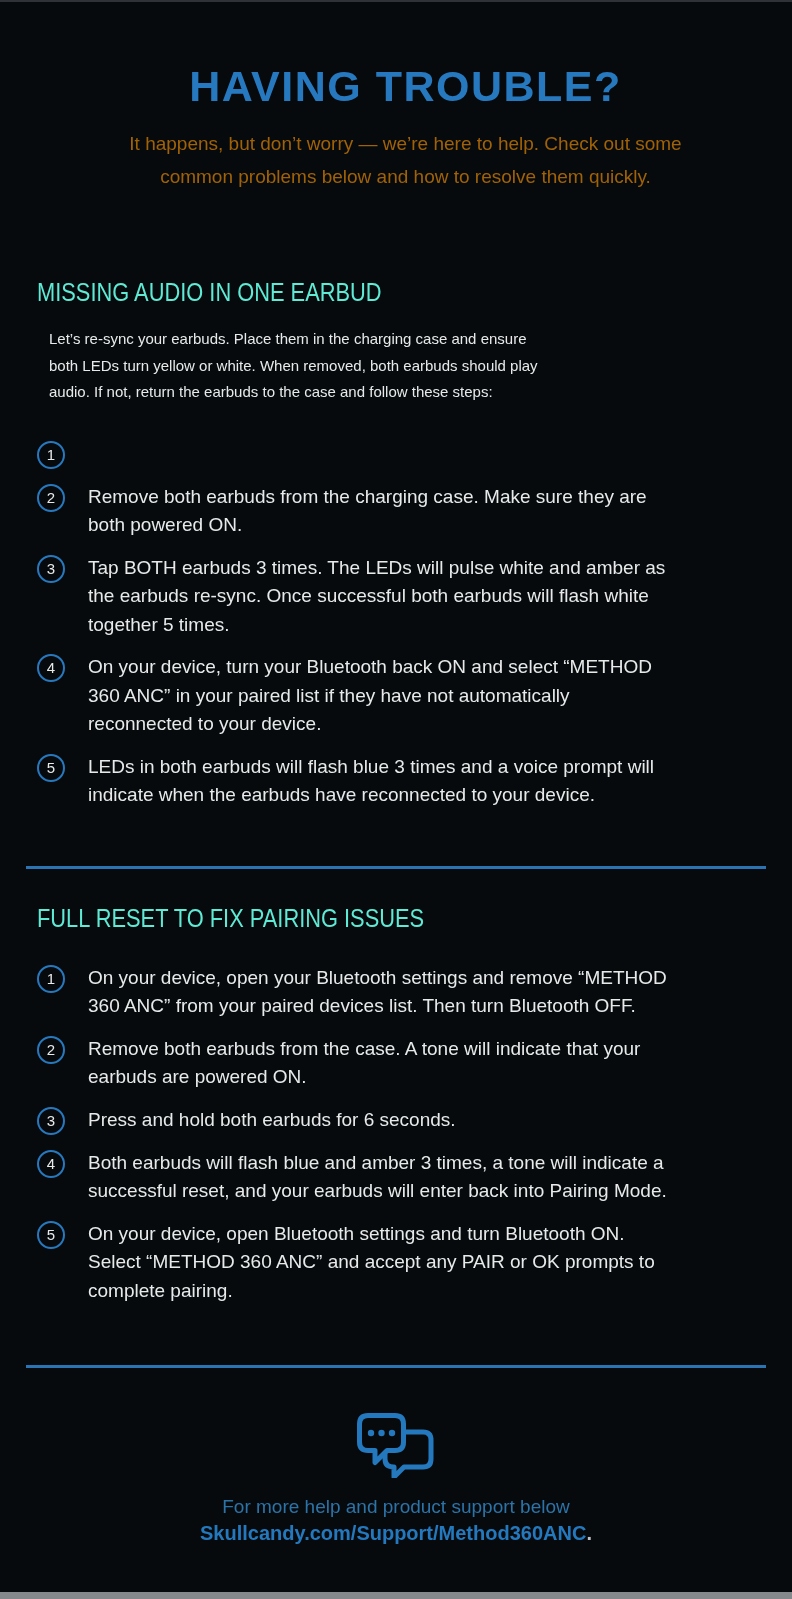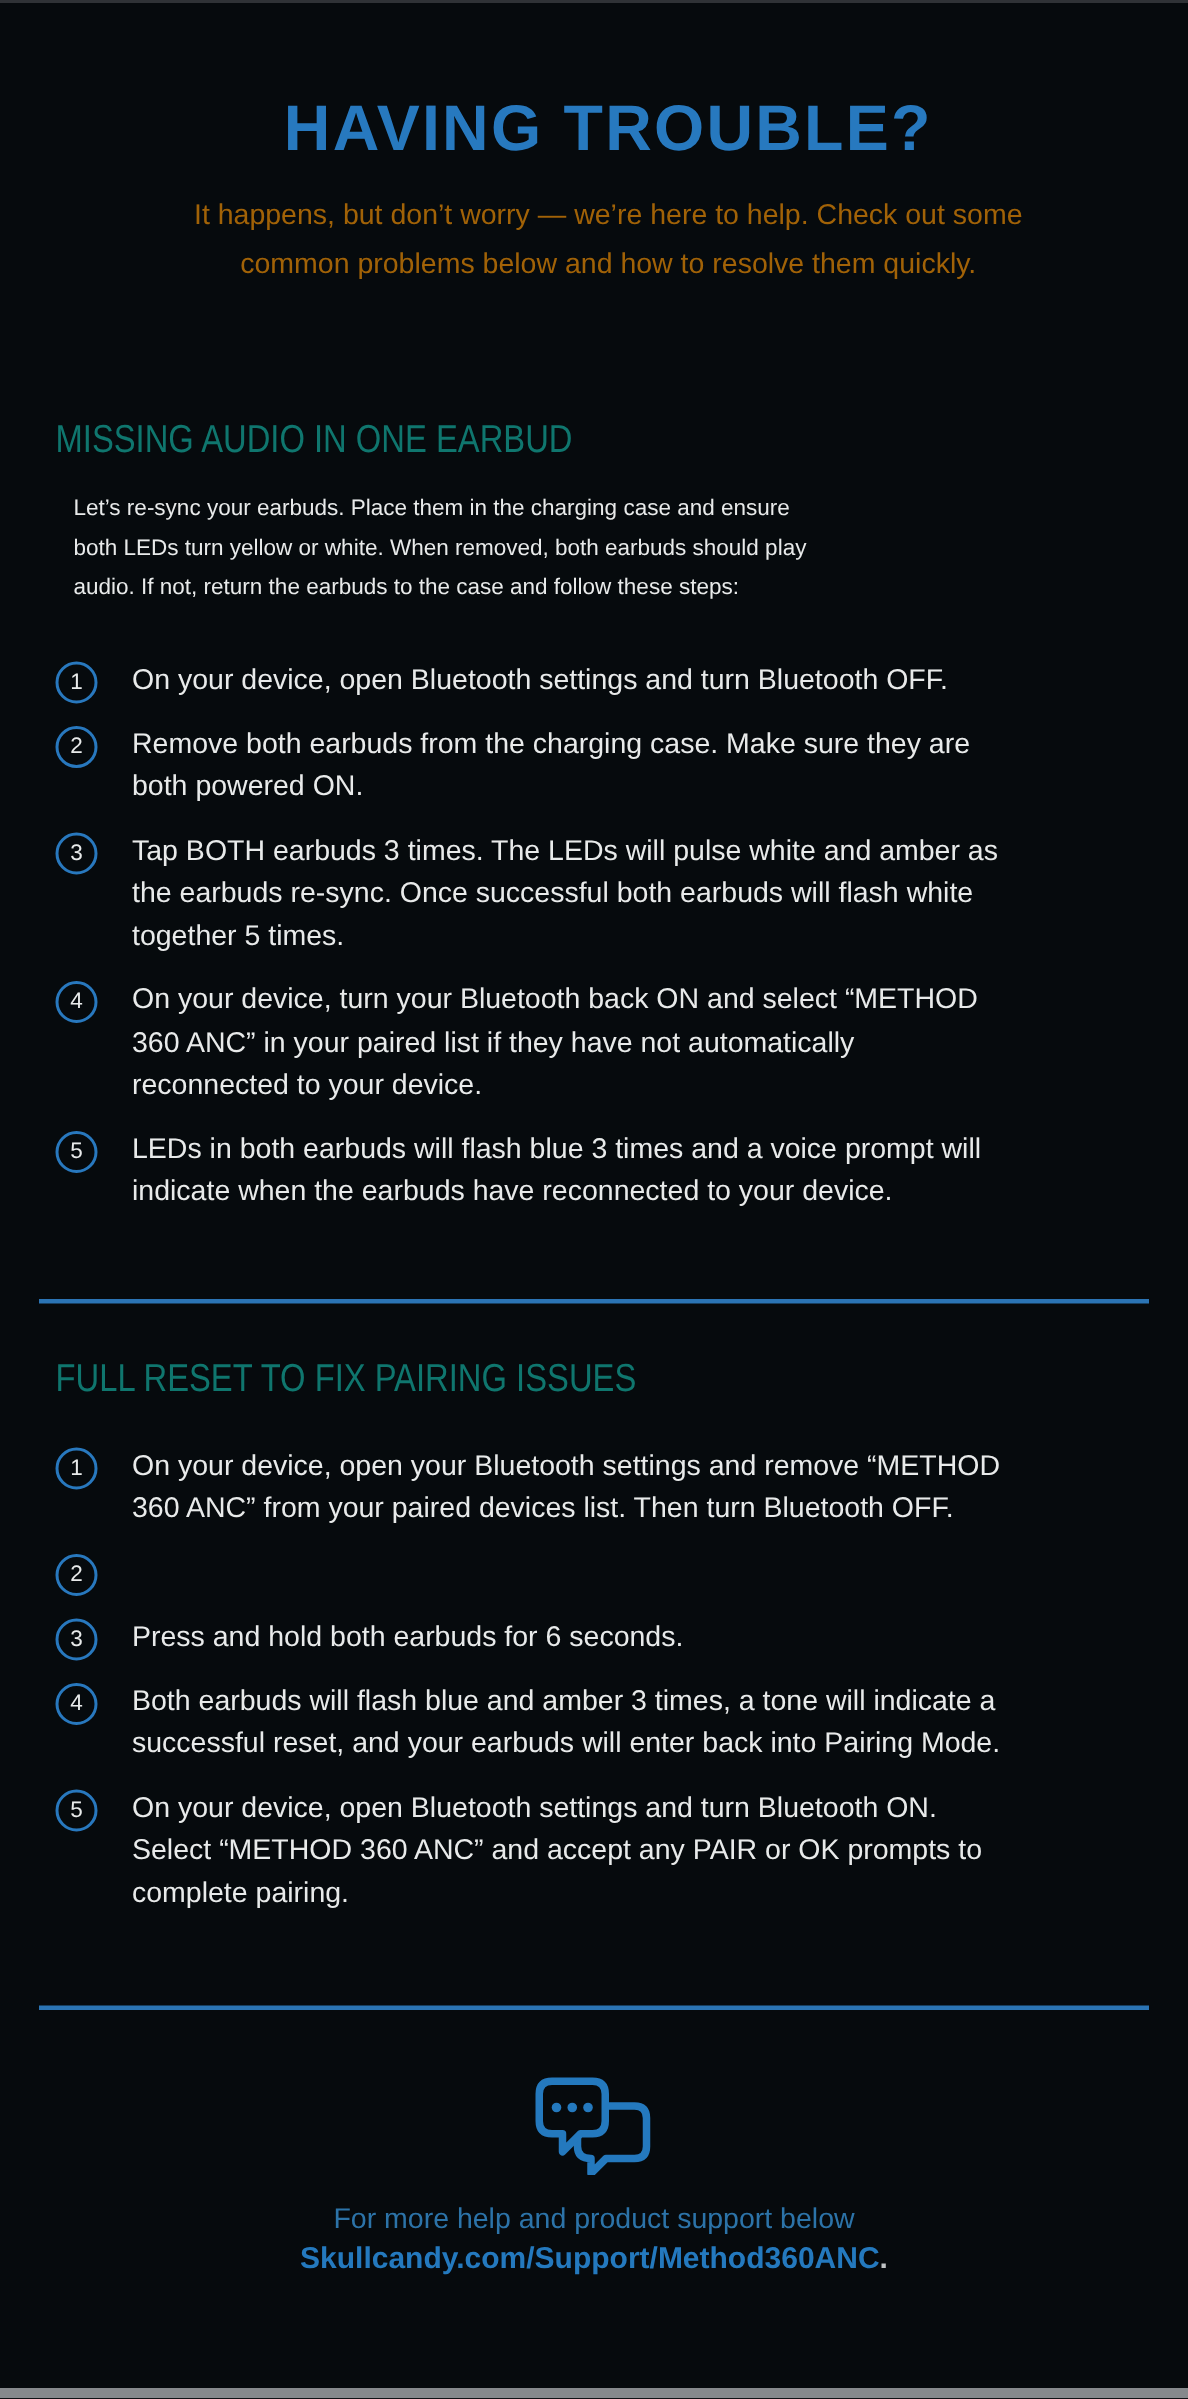--- a/index.html
+++ b/index.html
@@ -23,21 +23,21 @@
   .hero-sub {
     margin:16px auto 0;
     font-size:19px; line-height:33px;
     color:#a16207;
     white-space:pre-line;
   }
 
   .section { padding:0 37px; }
   .section-1 { margin-top:84px; }
   .section-2 { margin-top:34px; }
-  .sec-heading { margin:0; font-size:26px; font-weight:normal; color:#0f766e; }
+  .sec-heading { margin:0; font-size:26px; font-weight:normal; color:#5eead4; }
   .sec-heading .condensed {
     display:inline-block;
     transform:scaleX(0.84);
     transform-origin:0 50%;
   }
   .intro {
     margin:18px 12px 0;
     font-size:15px; line-height:26.5px;
     color:#E8EAEA;
     white-space:pre-line;
@@ -87,21 +87,20 @@
 
   <section class="section section-1">
     <h2 class="sec-heading"><span class="condensed">MISSING AUDIO IN ONE EARBUD</span></h2>
     <p class="intro">Let’s re-sync your earbuds. Place them in the charging case and ensure
 both LEDs turn yellow or white. When removed, both earbuds should play
 audio. If not, return the earbuds to the case and follow these steps:</p>
 
     <div class="steps">
       <div class="step">
         <span class="step-badge">1</span>
-        <p class="step-text">On your device, open Bluetooth settings and turn Bluetooth OFF.</p>
       </div>
       <div class="step">
         <span class="step-badge">2</span>
         <p class="step-text">Remove both earbuds from the charging case. Make sure they are
 both powered ON.</p>
       </div>
       <div class="step">
         <span class="step-badge">3</span>
         <p class="step-text">Tap BOTH earbuds 3 times. The LEDs will pulse white and amber as
 the earbuds re-sync. Once successful both earbuds will flash white
@@ -127,20 +126,22 @@
     <h2 class="sec-heading"><span class="condensed">FULL RESET TO FIX PAIRING ISSUES</span></h2>
 
     <div class="steps">
       <div class="step">
         <span class="step-badge">1</span>
         <p class="step-text">On your device, open your Bluetooth settings and remove “METHOD
 360 ANC” from your paired devices list. Then turn Bluetooth OFF.</p>
       </div>
       <div class="step">
         <span class="step-badge">2</span>
+        <p class="step-text">Remove both earbuds from the case. A tone will indicate that your
+earbuds are powered ON.</p>
       </div>
       <div class="step">
         <span class="step-badge">3</span>
         <p class="step-text">Press and hold both earbuds for 6 seconds.</p>
       </div>
       <div class="step">
         <span class="step-badge">4</span>
         <p class="step-text">Both earbuds will flash blue and amber 3 times, a tone will indicate a
 successful reset, and your earbuds will enter back into Pairing Mode.</p>
       </div>

